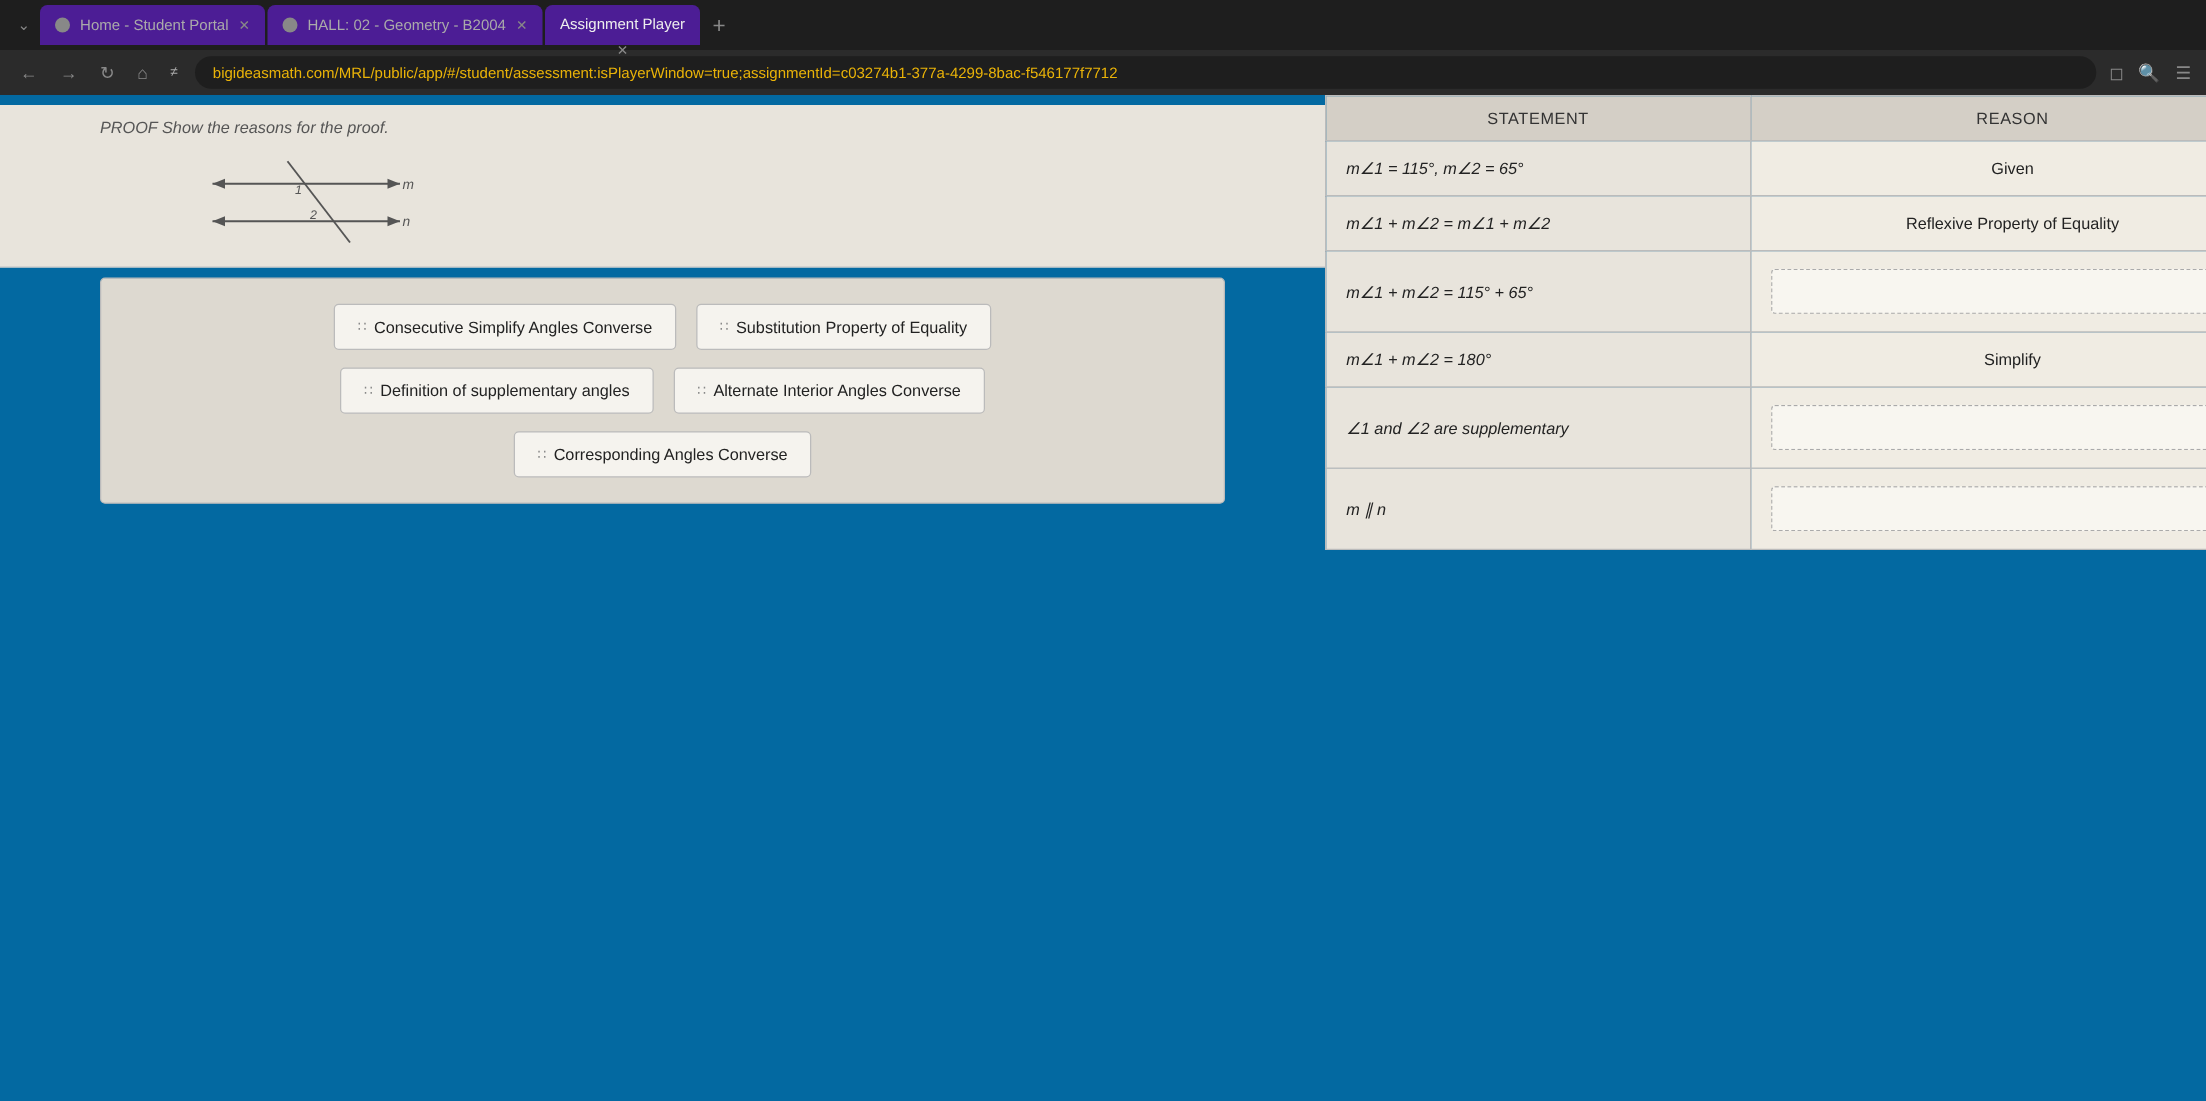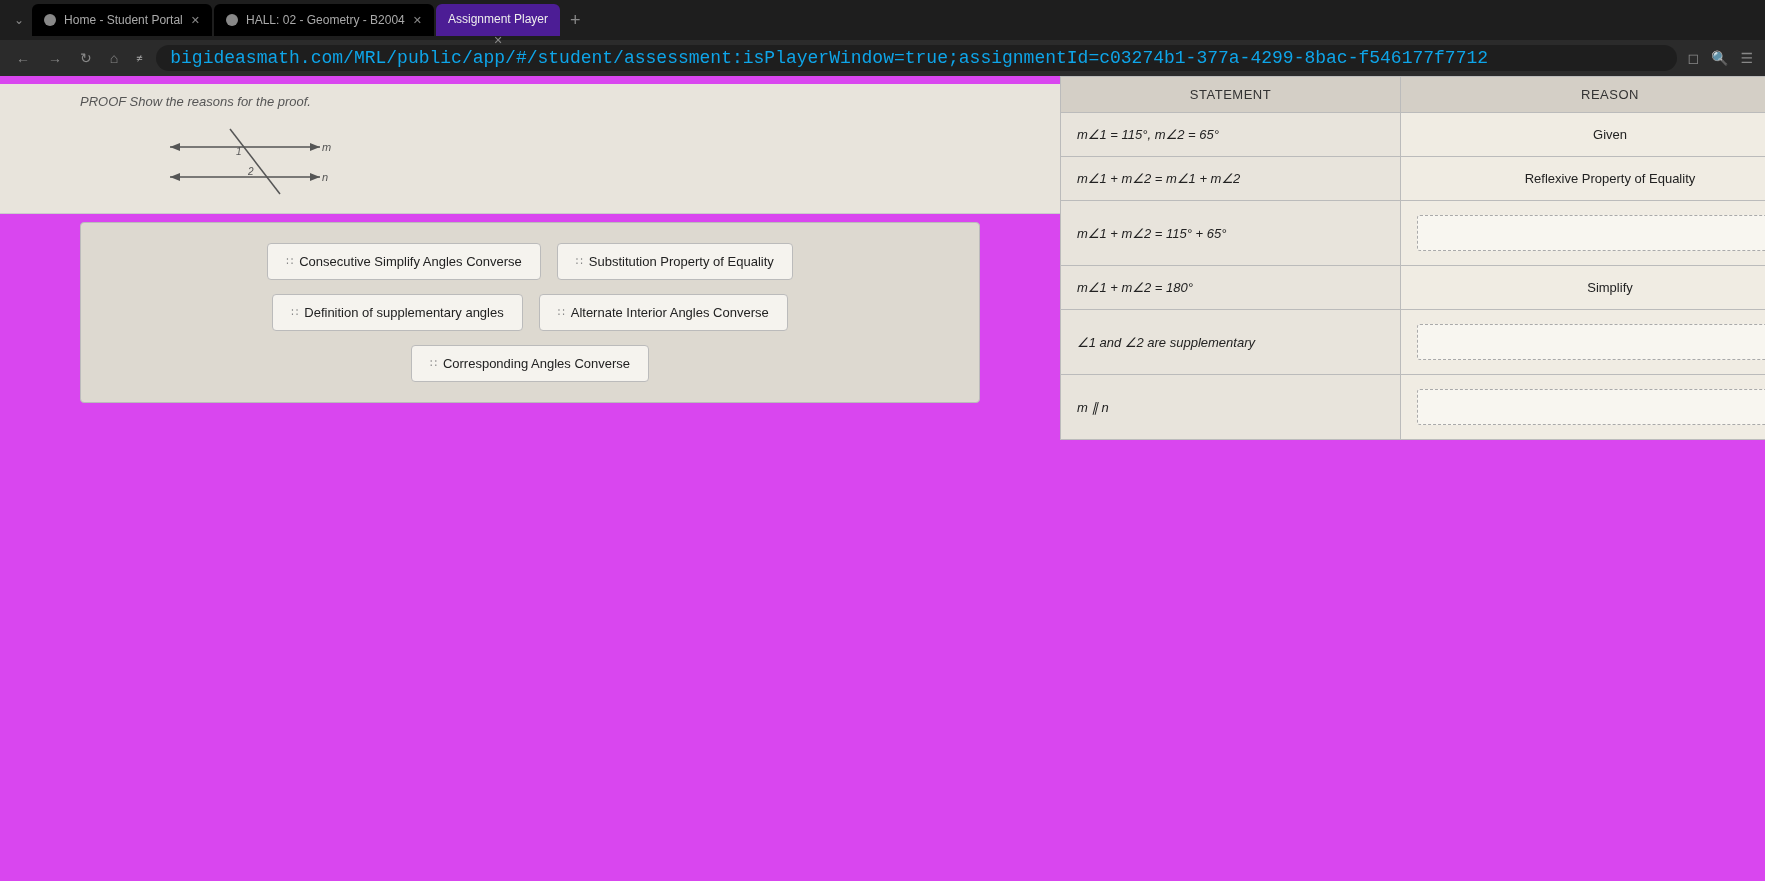--- a/index.html
+++ b/index.html
@@ -38,21 +38,21 @@
       align-items: center;
       height: 32px;
       padding: 0 12px;
       border-radius: 6px 6px 0 0;
       font-size: 12px;
       gap: 8px;
       cursor: pointer;
     }
 
     .tab.inactive {
-      background: #000000;
+      background: #4c1d95;
       color: #aaa;
     }
 
     .tab.active {
       background: #4c1d95;
       color: #eee;
       flex-direction: column;
     }
 
     .tab-close {
@@ -82,38 +82,37 @@
       font-size: 14px;
       cursor: pointer;
       padding: 2px 4px;
     }
 
     .address-input {
       flex: 1;
       background: #1e1e1e;
       border: none;
       border-radius: 16px;
-      color: #0ea5e9;
-      font-size: 18px;
+      color: #eab308;
+      font-size: 12px;
       padding: 4px 14px;
       height: 26px;
       outline: none;
-      font-family: Liberation Mono, monospace;
     }
 
     .toolbar-icons {
       display: flex;
       gap: 12px;
       color: #888;
       font-size: 14px;
     }
 
     
     .main-content {
-      background: #d946ef;
+      background: #0369a1;
       width: 100%;
       height: calc(881px - 76px);
       position: relative;
       overflow: hidden;
     }
 
     .proof-header {
       padding: 10px 80px 8px 80px;
       border-bottom: 1px solid #ccc;
       background: #e8e4dc;

